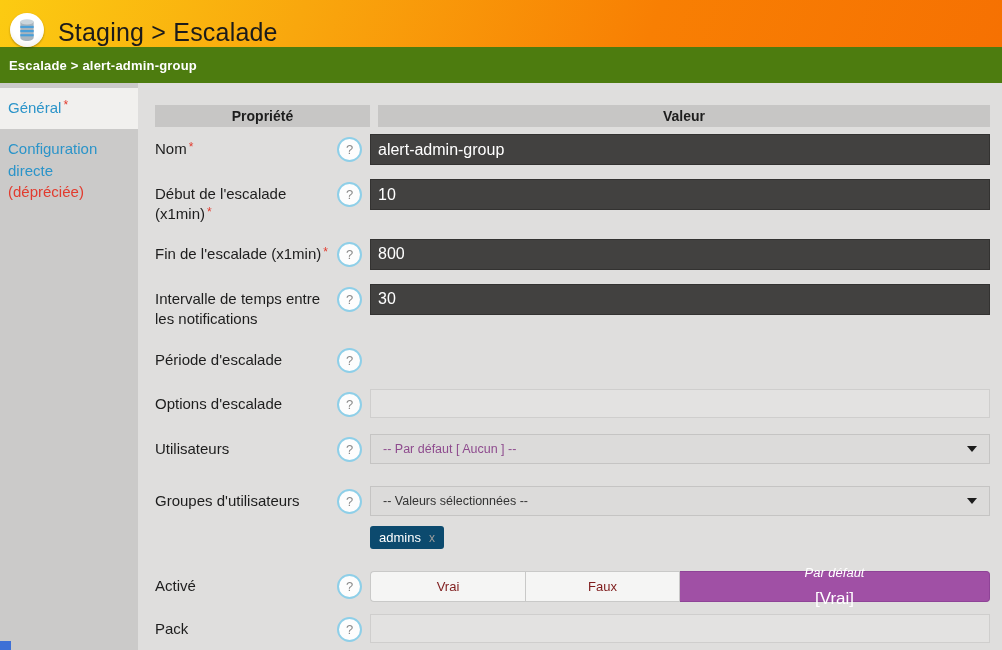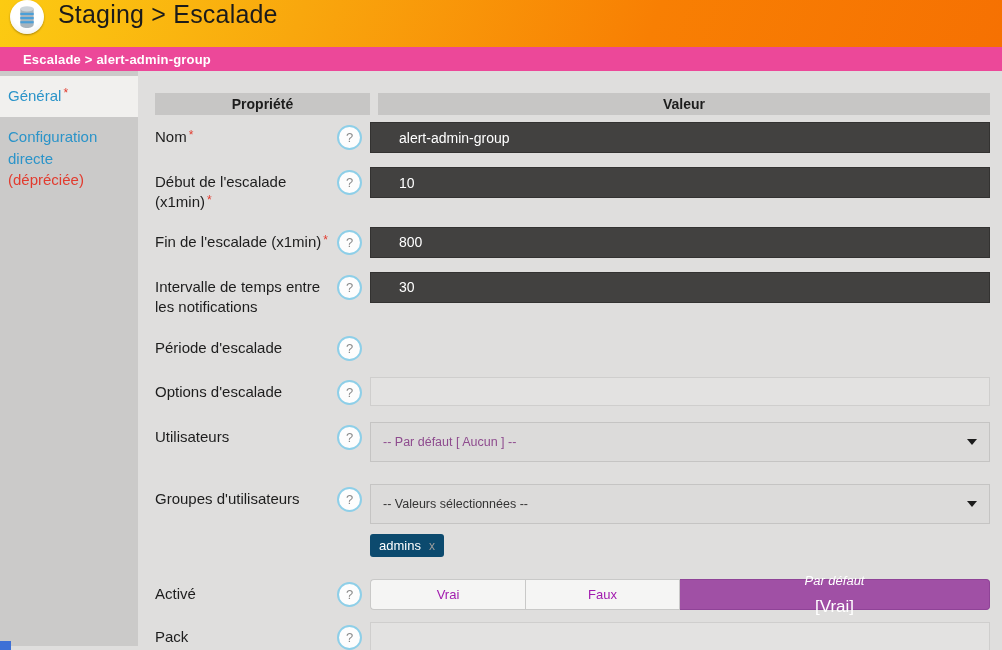--- a/index.html
+++ b/index.html
@@ -3,36 +3,36 @@
 <meta charset="utf-8">
 <style>
   * { margin:0; padding:0; box-sizing:border-box; }
   html,body { width:1002px; height:650px; overflow:hidden; }
   body { font-family:"Liberation Sans", sans-serif; background:#dfdedd; position:relative; }
 
   
   .app-header {
     height:47px;
     background:linear-gradient(110deg,#fccb12 0%,#f9a70d 30%,#f87f03 65%,#f67102 100%);
-    display:flex; align-items:flex-start; padding:0 10px;
+    display:flex; align-items:flex-end; padding:0 10px;
   }
   .logo-circle {
     width:34px; height:34px; border-radius:50%;
     background:radial-gradient(circle at 50% 35%, #ffffff 55%, #e8e8e6 100%);
     box-shadow:0 1px 2px rgba(0,0,0,.35);
     display:flex; align-items:center; justify-content:center;
     margin-right:14px; flex:none;
   }
   .page-title { font-size:25px; font-weight:400; color:#1b1b1b; letter-spacing:.2px; }
 
   
   .breadcrumb-bar {
-    height:24px; background:#ec4899; color:#ffffff;
+    height:36px; background:#4d7c0f; color:#ffffff;
     font-size:13px; font-weight:700; letter-spacing:.2px;
-    display:flex; align-items:center; padding:0 23px;
+    display:flex; align-items:center; padding:0 9px;
   }
 
   
   .body { display:flex; height:575px; }
   .sidebar { width:138px; flex:none; background:#cbcac9; padding-top:5px; }
   .side-item { padding:9px 14px 10px 8px; font-size:15px; line-height:1.45; cursor:pointer; }
   .side-item.active { background:#f1f0ee; }
   .blue-link { color:#2b94c9; }
   .red-note { color:#e23b2e; }
   .req { color:#e23b2e; font-size:12px; vertical-align:top; margin-left:2px; }
@@ -52,21 +52,21 @@
   .help-col { width:33px; flex:none; padding-top:3px; }
   .help-icon {
     width:25px; height:25px; border-radius:50%;
     border:2px solid #8ecfe8; background:#fdfdfd; color:#8a8a8a;
     font-size:13px; display:flex; align-items:center; justify-content:center; cursor:pointer;
   }
   .row-value { flex:1; min-width:0; }
 
   .dark-input {
     width:100%; height:31px; background:#424140; border:1px solid #333231;
-    color:#ffffff; font-size:14px; padding:0 28px;
+    color:#ffffff; font-size:16px; padding:0 7px;
     font-family:"Liberation Sans", sans-serif; outline:none;
   }
   .light-input {
     width:100%; height:29px; background:#e3e2e1; border:1px solid #cfcecd;
     color:#333; font-size:13px; padding:0 10px;
     font-family:"Liberation Sans", sans-serif; outline:none;
   }
 
   .periode-wrap { display:flex; }
   .ext-btn {
@@ -75,36 +75,36 @@
   }
   .dark-select {
     flex:1; height:33px; background:#424140; color:#fff; font-size:13px;
     display:flex; align-items:center; justify-content:space-between;
     padding:0 12px; cursor:pointer;
   }
   .caret-down { width:0; height:0; border-left:5px solid transparent; border-right:5px solid transparent; border-top:6px solid #1c1c1c; }
   .caret-down.white { border-top-color:#ffffff; }
 
   .light-select {
-    width:100%; height:40px; background:#dcdbda; border:1px solid #c5c4c3;
+    width:100%; height:30px; background:#dcdbda; border:1px solid #c5c4c3;
     display:flex; align-items:center; justify-content:space-between;
     padding:0 12px; font-size:12.5px; color:#333; cursor:pointer;
   }
   .purple-text { color:#8e4b8e; }
 
   .tag {
     display:inline-flex; align-items:center; gap:8px; margin-top:10px;
     background:#0c4a6e; color:#fff; font-size:13px; padding:4px 9px;
     border-radius:3px; cursor:pointer;
   }
   .tag-close { color:#9d9d9c; font-size:12px; cursor:pointer; }
 
   .tri-group { display:flex; width:100%; }
   .tri-btn {
-    height:31px; font-size:13px; color:#a21caf; background:#f5f5f4;
+    height:31px; font-size:13px; color:#7f1d1d; background:#f5f5f4;
     border:1px solid #c9c9c8; display:flex; align-items:center; justify-content:center;
     cursor:pointer;
   }
   .btn-vrai { width:25%; border-radius:4px 0 0 4px; border-right:none; }
   .btn-faux { width:25%; }
   .btn-default {
     width:50%; background:#a050a5; border:1px solid #8f4397; border-left:none;
     border-radius:0 4px 4px 0; color:#ffffff; gap:9px;flex-direction:column;
   }
   .btn-default .lbl { font-style:italic; }

